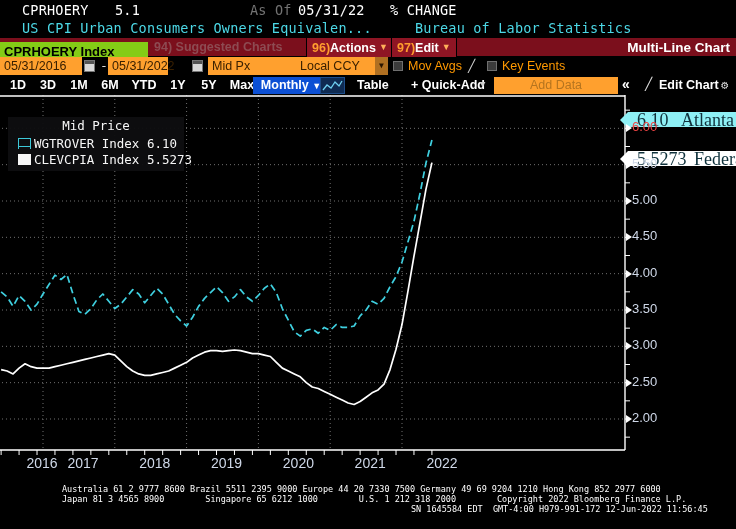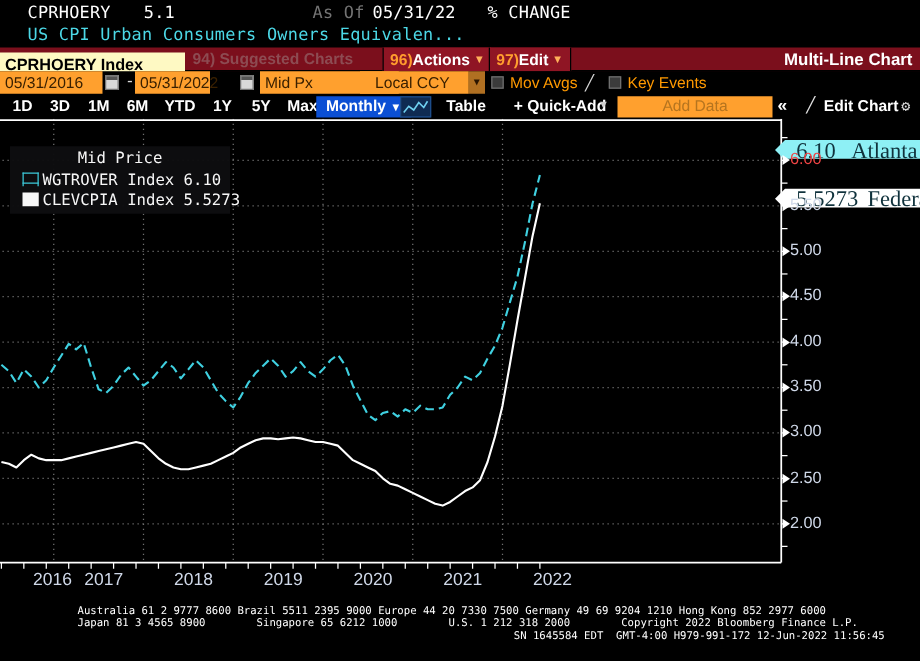--- a/index.html
+++ b/index.html
@@ -24,21 +24,21 @@
   .abs { position:absolute; white-space:nowrap; }
 
   
   .bar-red {
     position:absolute; left:0; top:38px; width:736px; height:19px;
     background:#7b0f1c;
     border-bottom:1px solid #000;
   }
   .ticker-box {
     position:absolute; left:0; top:4px; height:19px;
-    background:#fef9c3; color:#000;
+    background:#84cc16; color:#000;
     font-family:"Liberation Sans", sans-serif; font-size:13px; font-weight:600;
     padding:1px 6px 0 4px; line-height:18px;
   }
   .menu-dim {
     position:absolute; height:19px; line-height:19px;
     color:#8d4b52; font-family:"Liberation Sans", sans-serif; font-size:12.5px; font-weight:700;
   }
   .menu-item {
     position:absolute; height:19px; line-height:19px;
     background:#8f1524; color:#ffffff;
@@ -178,20 +178,21 @@
   <div class="hdr-row1">
     <span class="abs mono13 t-white" style="left:22px; top:2px;">CPRHOERY</span>
     <span class="abs mono13 t-white" style="left:115px; top:2px;">5.1</span>
     <span class="abs mono13 t-amber" style="left:250px; top:2px;">As Of</span>
     <span class="abs mono13 t-white" style="left:298px; top:2px;">05/31/22</span>
     <span class="abs mono13 t-white" style="left:390px; top:2px;">% CHANGE</span>
   </div>
 
   <div class="hdr-row2">
     <span class="abs mono13 t-cyan" style="left:22px; top:1px;">US CPI Urban Consumers Owners Equivalen...</span>
+    <span class="abs mono13 t-cyan" style="left:415px; top:1px;">Bureau of Labor Statistics</span>
   </div>
 
   <div class="bar-red">
     <div class="ticker-box" style="left:0px; width:148px;">CPRHOERY Index</div>
     <div class="menu-dim" style="left:154px; top:0;">94) Suggested Charts</div>
     <div class="menu-item" style="left:306px;">
       <span class="num">96)</span><span>Actions</span><span class="caret">▼</span>
     </div>
     <div class="menu-item" style="left:391px;">
       <span class="num">97)</span><span>Edit</span><span class="caret">▼</span>

